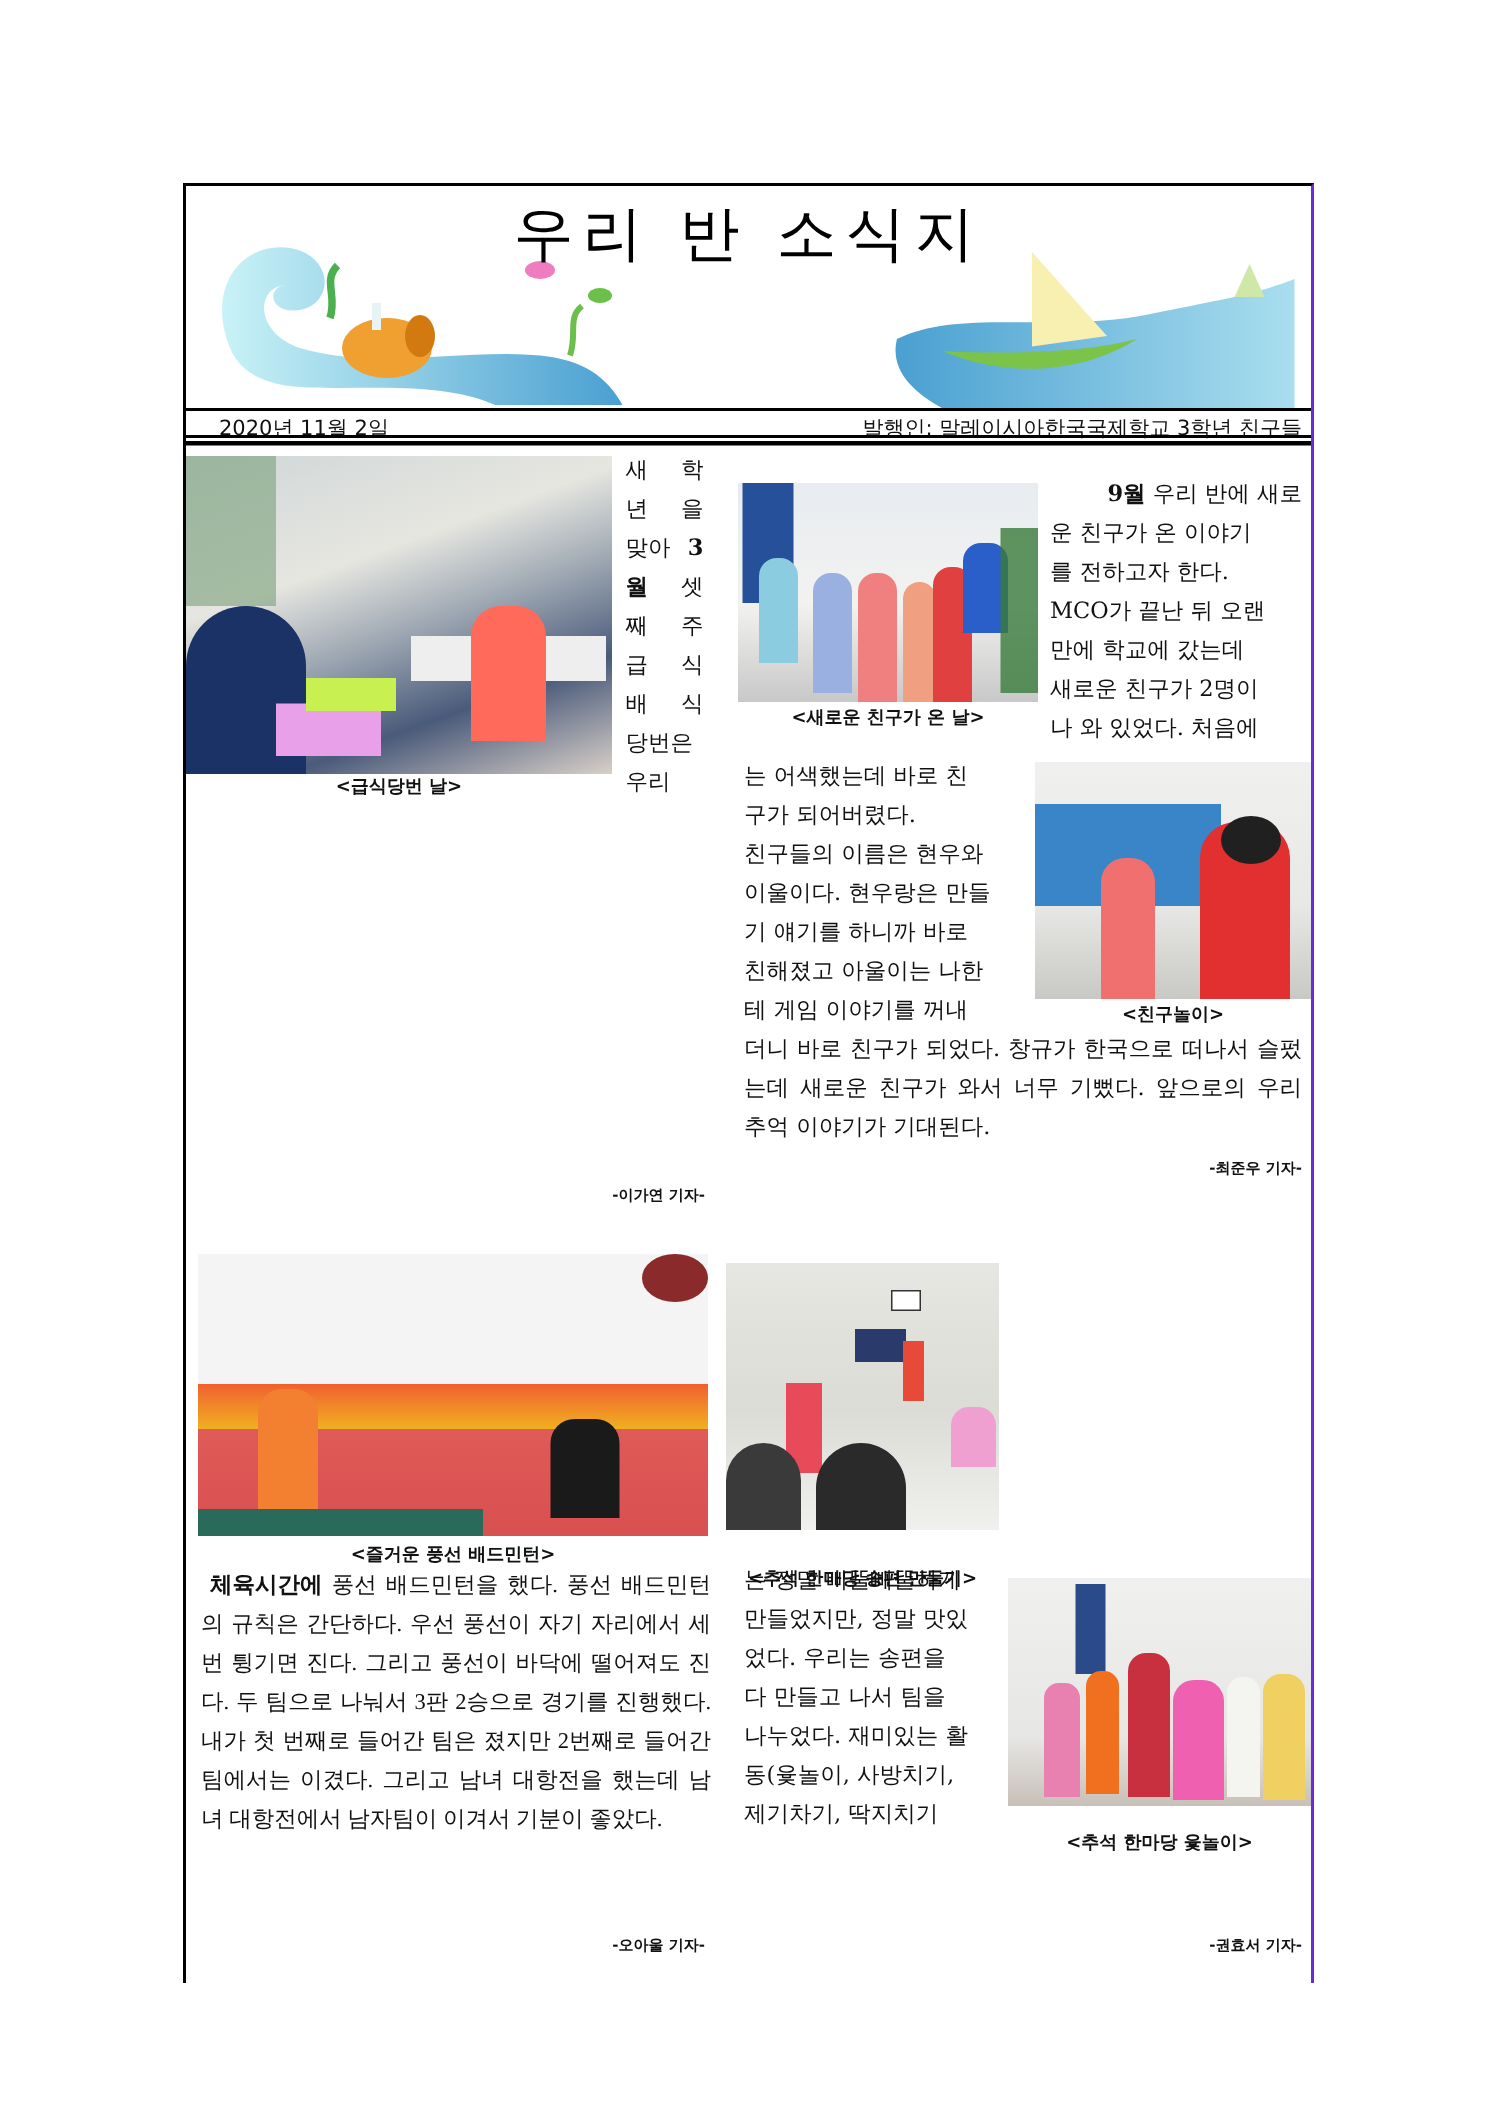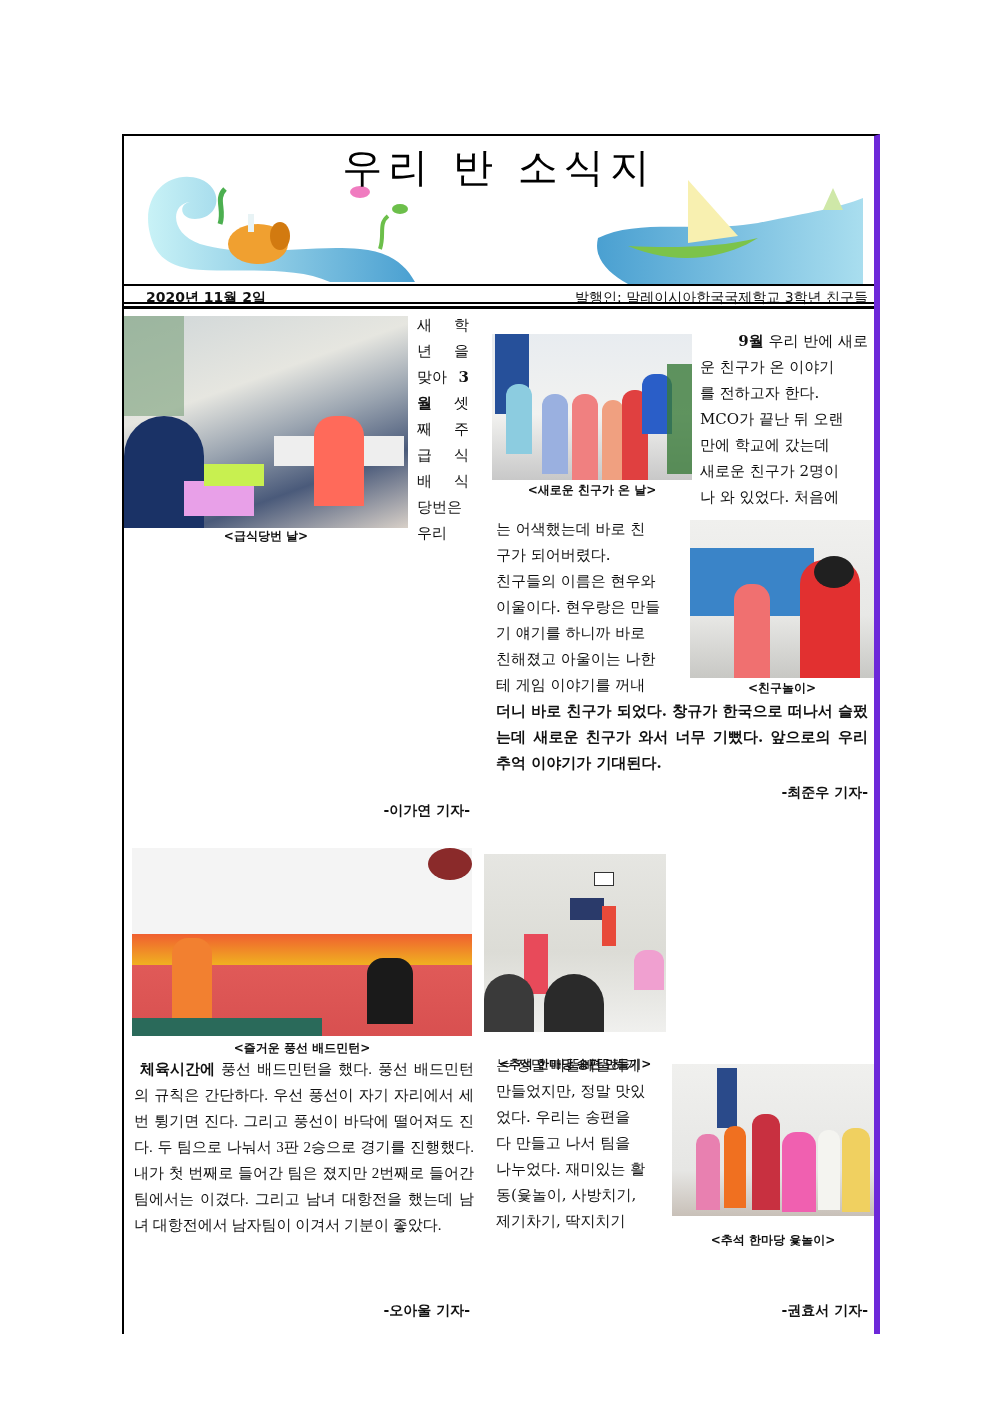--- a/index.html
+++ b/index.html
@@ -1,37 +1,37 @@
 <!DOCTYPE html>
 <html><head>
   <meta charset="utf-8">
   <style>
     html, body { margin: 0; padding: 0; background: #ffffff; }
     body { width: 992px; height: 1403px; position: relative; overflow: hidden;
            font-family: "DejaVu Serif", "Liberation Serif", serif; color: #111; }
-    .frame { position: absolute; left: 122px; top: 134px; width: 750px; height: 1198px;
-             border-left: 2px solid #000; border-right: 6px solid #6d28d9; border-top: 2px solid #000; }
+    .frame { position: absolute; left: 122px; top: 122px; width: 750px; height: 1198px;
+             border-left: 2px solid #000; border-right: 2px solid #6d28d9; border-top: 2px solid #000; }
     .header { position: absolute; left: 0; top: 0; width: 750px; height: 148px; overflow: hidden; }
     .title { position: absolute; left: 0; right: 0; top: 4px; text-align: center;
              font-family: "DejaVu Sans", sans-serif; font-size: 40px; letter-spacing: 6px; font-weight: normal; color: #000; }
     .wave-left { position: absolute; left: 6px; top: 28px; width: 290px; height: 120px; }
     .wave-right { position: absolute; right: 6px; top: 32px; width: 300px; height: 116px; }
     .dateline { position: absolute; left: 0; top: 148px; width: 750px; height: 22px;
                 border-top: 2px solid #000; font-family: "DejaVu Sans", sans-serif; font-size: 14px; }
-    .dateline .date { position: absolute; left: 22px; top: 3px; font-weight: bold; }
+    .dateline .date { position: absolute; left: 22px; top: 3px; }
     .dateline .publisher { position: absolute; right: 6px; top: 3px; }
     .doubleline { position: absolute; left: 0; top: 166px; width: 750px; height: 2px; background: #000; }
     .doubleline2 { position: absolute; left: 0; top: 170px; width: 750px; height: 3px; background: #000; }
 
     .photo { position: absolute; overflow: hidden; }
     .caption { position: absolute; font-family: "DejaVu Sans", sans-serif; font-size: 12px;
                font-weight: bold; text-align: center; white-space: nowrap; }
     .txt { position: absolute; font-size: 15px; line-height: 26px; text-align: justify; }
     .txt p { margin: 0; font-family: Liberation Serif, serif; }
-    .byline { position: absolute; font-family: "DejaVu Sans", sans-serif; font-size: 14px;
+    .byline { position: absolute; font-family: "DejaVu Sans", sans-serif; font-size: 10px;
               font-weight: bold; text-align: right; white-space: nowrap; }
     .narrow-col { position: absolute; font-size: 15px; line-height: 26px; }
     .narrow-col div { display: flex; justify-content: space-between; }
     b.hl { font-weight: bold; }
   </style>
 </head>
 <body>
 
 <div class="frame">
 
@@ -150,21 +150,21 @@
     <div>친해졌고 아울이는 나한</div>
     <div>테 게임 이야기를 꺼내</div>
   </div>
   <div class="photo" style="left:566px; top:384px; width:184px; height:158px; background:linear-gradient(180deg,#f0f0ee 0%,#e8e8e6 60%,#c8c8c4 100%);">
     <div style="position:absolute;left:0;top:28px;width:124px;height:68px;background:#3a84c8;"></div>
     <div style="position:absolute;left:44px;top:64px;width:36px;height:94px;background:#f07070;border-radius:16px 16px 0 0;"></div>
     <div style="position:absolute;left:110px;top:40px;width:60px;height:118px;background:#e23030;border-radius:24px 24px 0 0;"></div>
     <div style="position:absolute;left:124px;top:36px;width:40px;height:32px;background:#202020;border-radius:50%;"></div>
   </div>
   <div class="caption" style="left:566px; top:544px; width:184px;">&lt;친구놀이&gt;</div>
-  <div class="txt" style="left:372px; top:562px; width:372px;font-weight:bold;">더니 바로 친구가 되었다. 창규가 한국으로 떠나서 슬펐는데 새로운 친구가 와서 너무 기뻤다. 앞으로의 우리 추억 이야기가 기대된다.</div>
+  <div class="txt" style="left:372px; top:562px; width:372px;">더니 바로 친구가 되었다. 창규가 한국으로 떠나서 슬펐는데 새로운 친구가 와서 너무 기뻤다. 앞으로의 우리 추억 이야기가 기대된다.</div>
   <div class="byline" style="left:600px; top:648px; width:144px;">-최준우 기자-</div>
 
   <div class="photo" style="left:8px; top:712px; width:340px; height:188px; background:linear-gradient(180deg,#f4f4f4 0%,#f4f4f4 46%,#f06030 46%,#f0b020 62%,#e05a58 62%,#d85050 100%);">
     <div style="position:absolute;right:0;top:0;width:44px;height:32px;background:#8a2a2a;border-radius:50%;"></div>
     <div style="position:absolute;left:40px;top:90px;width:40px;height:80px;background:#f28030;border-radius:16px 16px 0 0;"></div>
     <div style="position:absolute;left:235px;top:110px;width:46px;height:66px;background:#1a1a1a;border-radius:16px 16px 0 0;"></div>
     <div style="position:absolute;left:0;top:170px;width:190px;height:18px;background:#2a6a5a;"></div>
   </div>
   <div class="caption" style="left:8px; top:904px; width:340px;">&lt;즐거운 풍선 배드민턴&gt;</div>
   <div class="txt" style="left:10px; top:920px; width:340px;">

